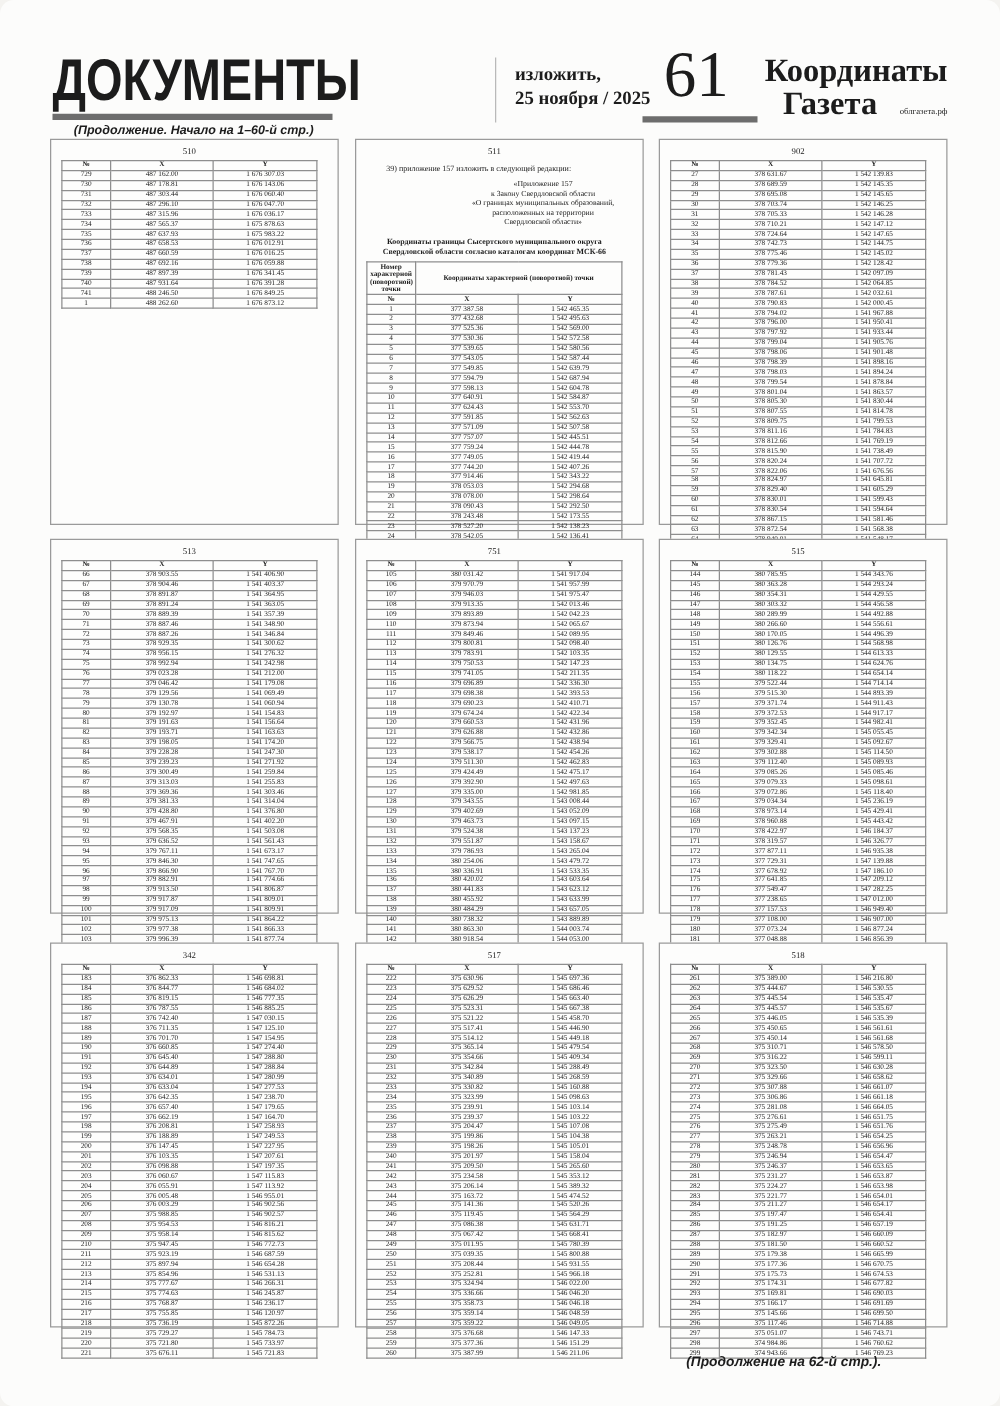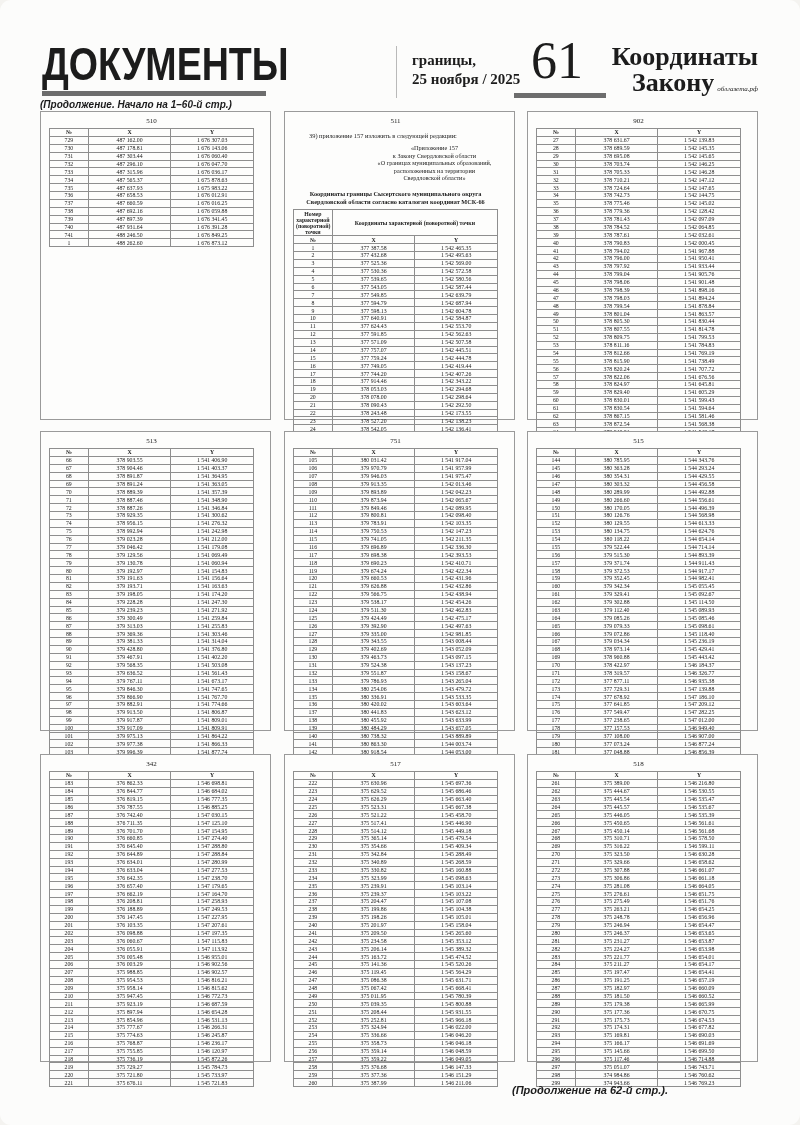--- a/index.html
+++ b/index.html
@@ -26,25 +26,25 @@
   }
   .page-number {
     position:absolute; left:531px; top:33px;
     font-size:52px; line-height:56px; font-weight:400;
   }
   .page-number-bar { position:absolute; left:514px; top:93px; width:92px; height:5px; background:#6d6d6d; }
   .brand {
     position:absolute; right:42px; top:44px; text-align:right;
     font-weight:700; font-size:26px; line-height:26px;
   }
-  .brand-site { font-size:7px; font-weight:400; font-style:italic; margin-left:3px; }
+  .brand-site { font-size:7px; font-weight:400; margin-left:18px; }
   
   .cont-note {
     position:absolute; font-family:"Liberation Sans", sans-serif;
-    font-weight:700; font-style:italic; font-size:10px; width:230px;
+    font-weight:700; font-style:italic; font-size:10px; text-align:center; width:230px;
   }
   .cont-top { left:40px; top:99px; }
   .cont-bottom { left:512px; top:1067px; font-size:11px;margin-top:17px; }
   
   .box {
     position:absolute; width:231px; border:1px solid #9a9a9a; background:#fdfdfc;
     padding:4px 16px 4px 8px;
   }
   .c1 { left:40px; }  .c2 { left:284px; }  .c3 { left:527px; }
   .r1 { top:111px; height:309px; }
@@ -69,29 +69,29 @@
 </style>
 </head>
 <body>
 
 <div class="page">
 
   <div class="doc-title">ДОКУМЕНТЫ</div>
   <div class="title-bar"></div>
   <div class="mast-divider"></div>
   <div class="date-block">
-    <div>границы,</div>
+    <div>изложить,</div>
     <div>25 ноября / 2025</div>
   </div>
   <div class="page-number">61</div>
   <div class="page-number-bar"></div>
   <div class="brand">
     <div>Координаты</div>
     <div>
-      <span>Закону</span><span class="brand-site">облгазета.рф</span>
+      <span>Газета</span><span class="brand-site">облгазета.рф</span>
     </div>
   </div>
 
   <div class="cont-note cont-top">(Продолжение. Начало на 1–60-й стр.)</div>
 
   <section class="box c1 r1">
     <div class="box-title">510</div>
     <table class="coord">
       <colgroup>
           <col class="c-num">

